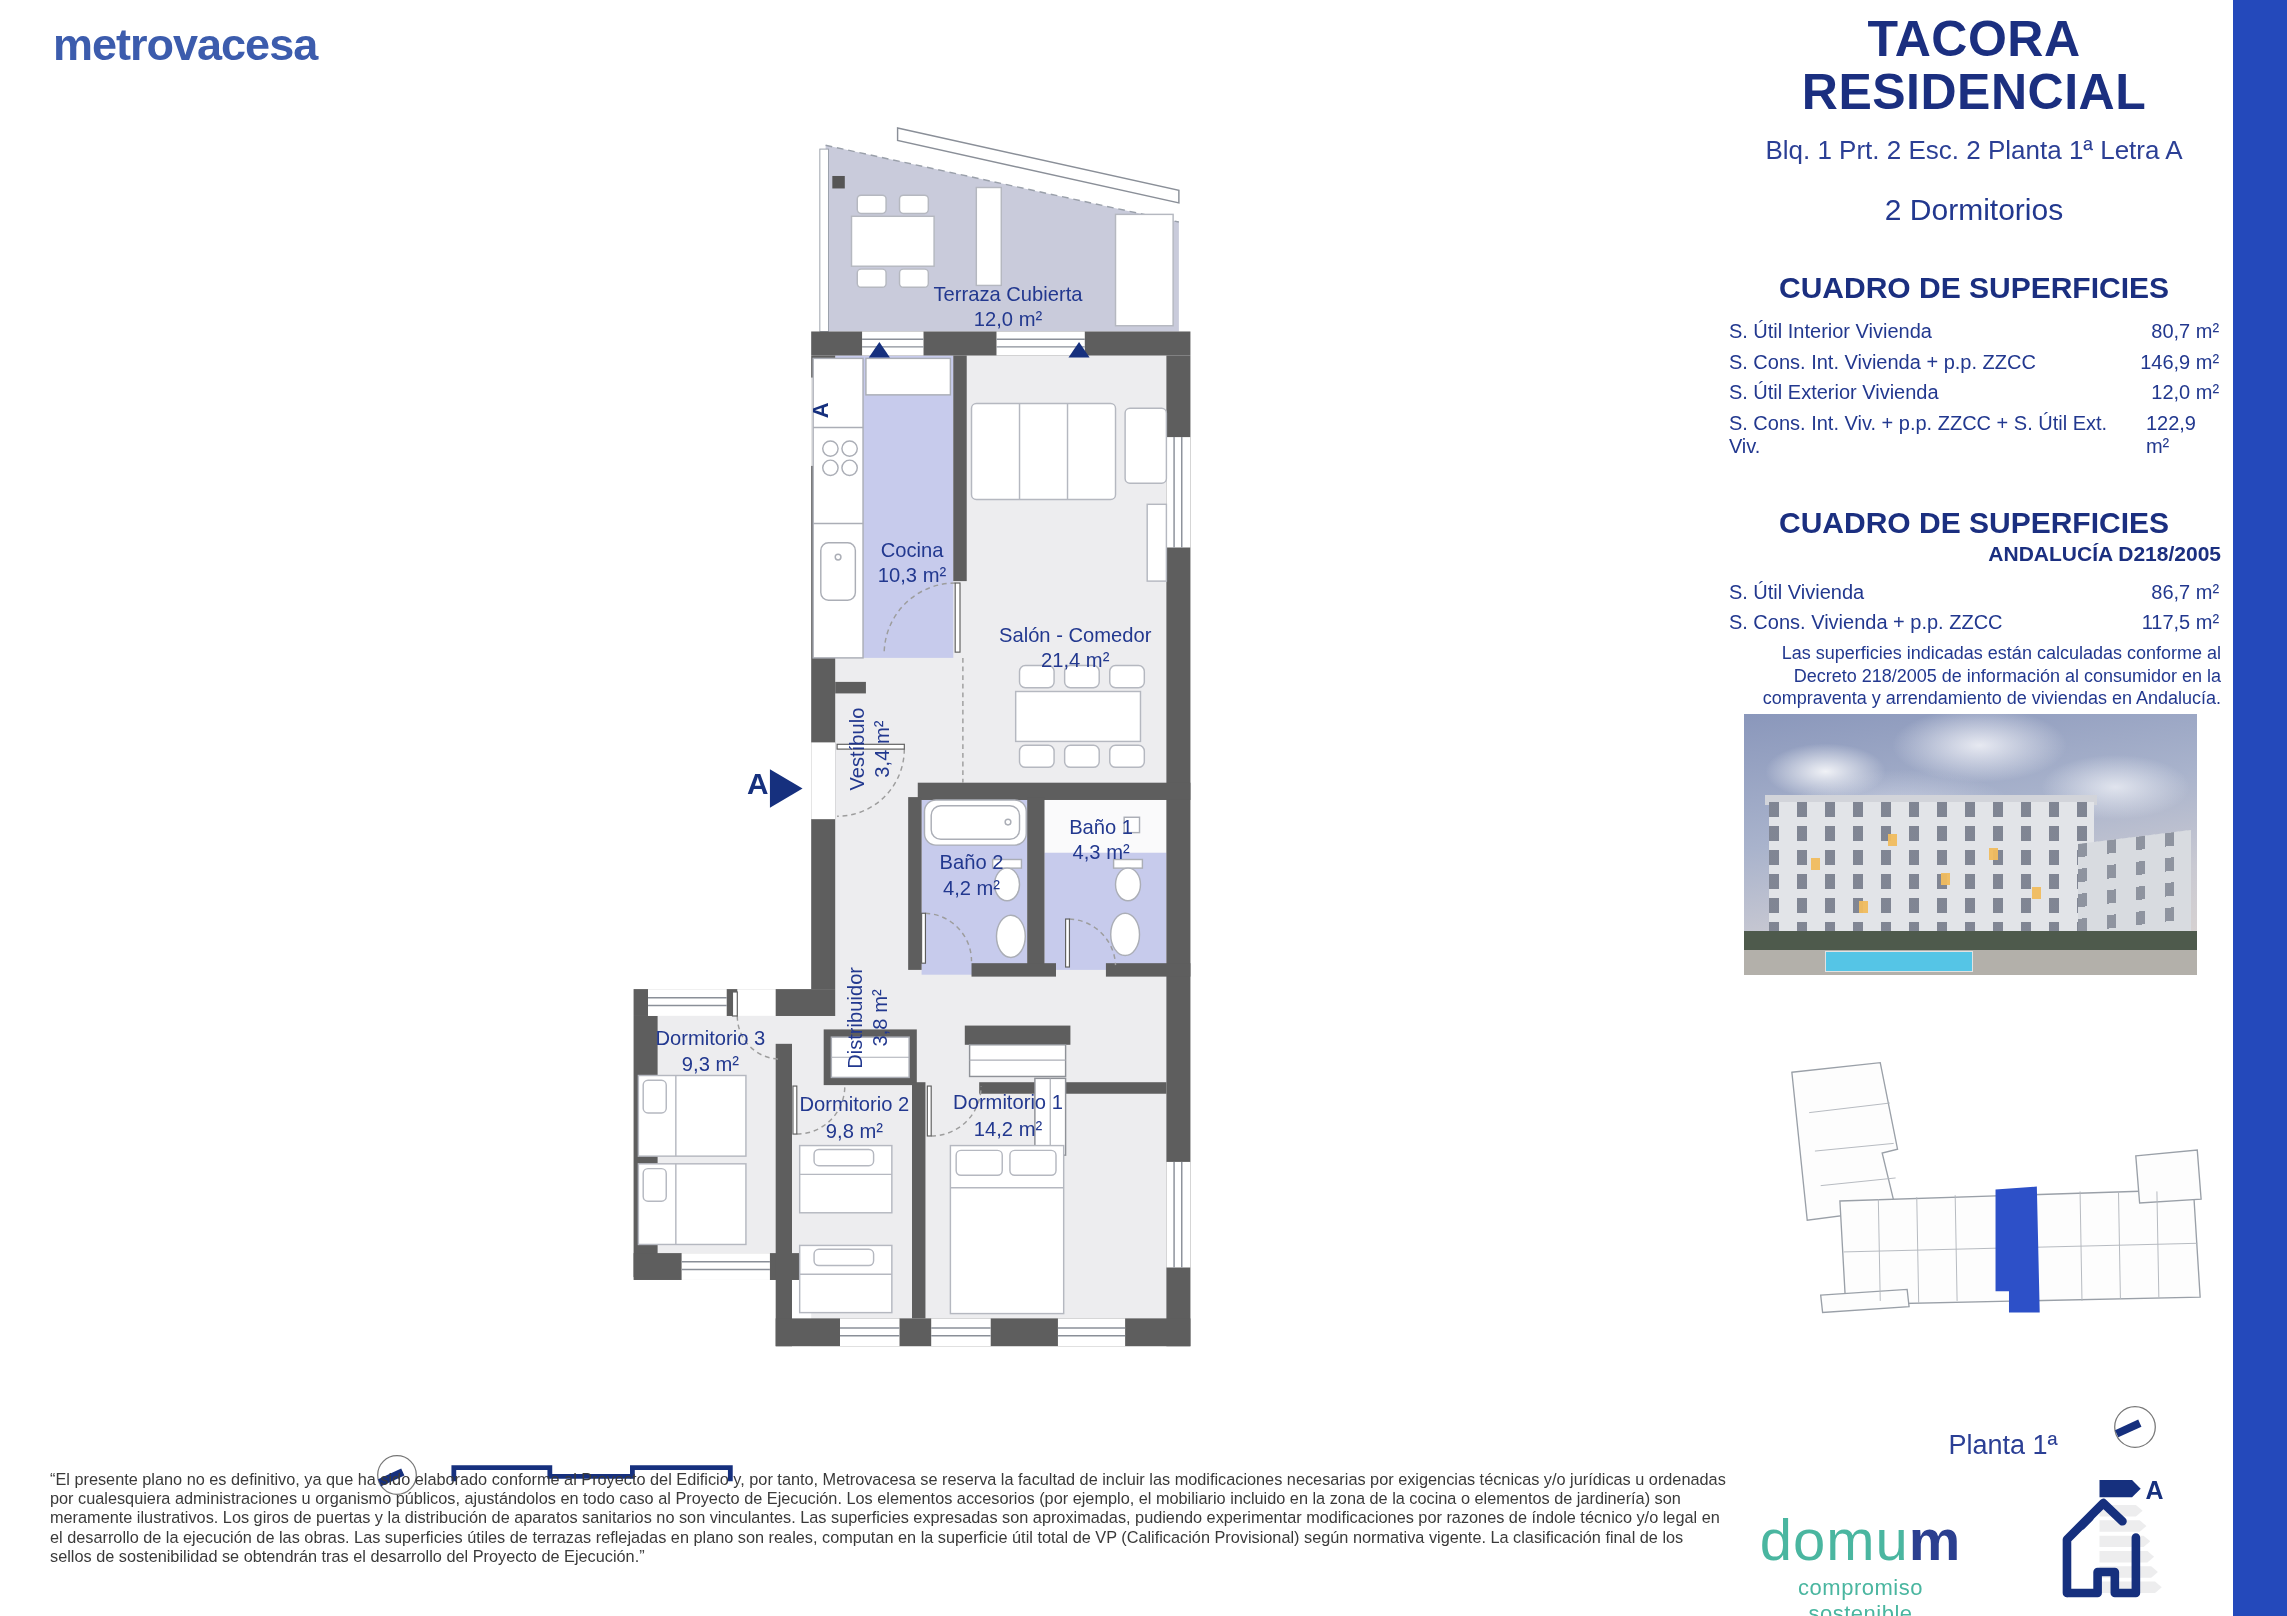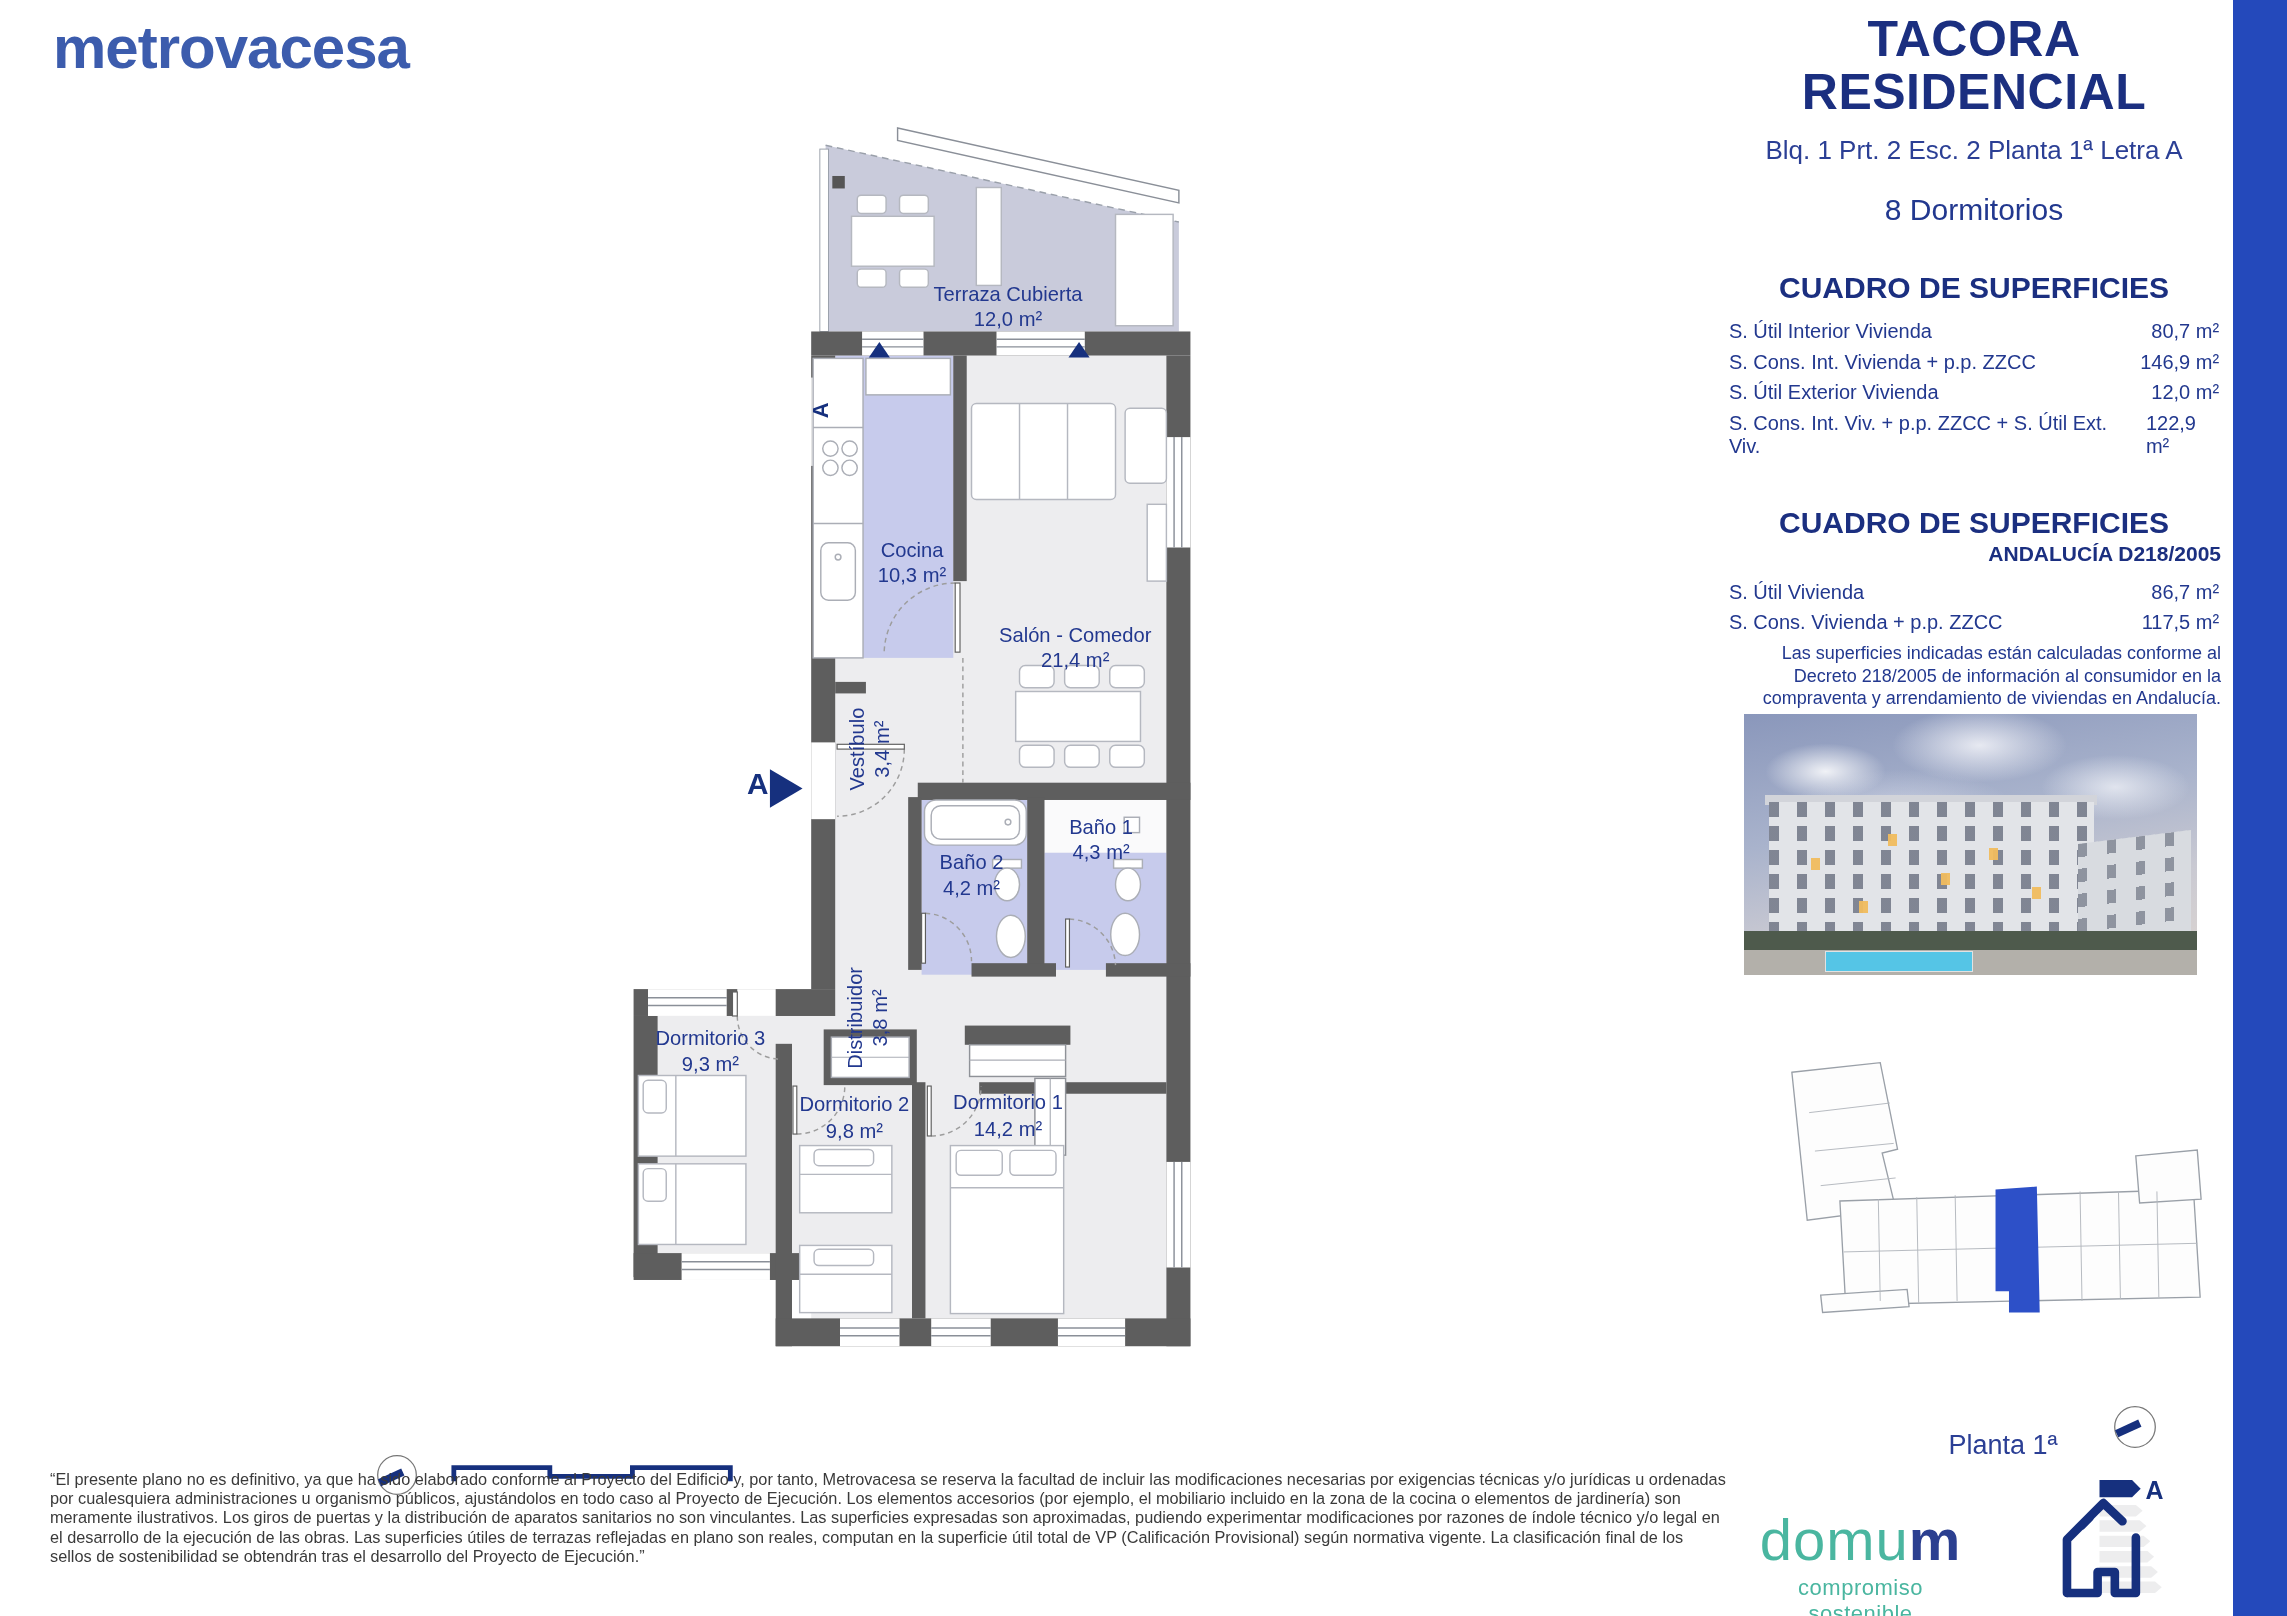--- a/index.html
+++ b/index.html
@@ -4,21 +4,21 @@
 <style>
   html,body{margin:0;padding:0;background:#fff;}
   .page{position:relative;width:2287px;height:1617px;background:#ffffff;overflow:hidden;
         font-family:"Liberation Sans",sans-serif;}
   .abs{position:absolute;}
 
   
   .blue-bar{position:absolute;right:0;top:0;width:54px;height:1617px;background:#2449bb;}
 
   
-  .mv-logo{position:absolute;left:53px;top:13px;font-size:60px;font-weight:bold;
+  .mv-logo{position:absolute;left:53px;top:19px;font-size:45px;font-weight:bold;
            letter-spacing:-1px;color:#3c5cad;}
 
   
   .right-col{position:absolute;left:1727px;top:13.4px;width:494px;text-align:center;color:#1b2f80;}
   .r-title{font-size:50px;font-weight:bold;line-height:1.06;letter-spacing:0.5px;}
   .r-unit{margin-top:15.4px;font-size:26px;color:#2b3f95;}
   .r-type{margin-top:27px;font-size:30px;color:#22388f;}
   .t-title{margin-top:44px;font-size:30px;font-weight:bold;color:#1b2f80;}
   .t-sub{font-size:21px;font-weight:bold;margin-top:1.9px;color:#1b2f80;text-align:right;}
   .s-table{margin-top:11.5px;text-align:left;}
@@ -75,21 +75,21 @@
   <div class="blue-bar"></div>
 
   <div class="mv-logo">metrovacesa</div>
 
   <div class="right-col">
     <div class="r-title">
       <div>TACORA</div>
       <div>RESIDENCIAL</div>
     </div>
     <div class="r-unit">Blq. 1 Prt. 2 Esc. 2 Planta 1ª Letra A</div>
-    <div class="r-type">8 Dormitorios</div>
+    <div class="r-type">2 Dormitorios</div>
 
     <div class="t-title">CUADRO DE SUPERFICIES</div>
     <div class="s-table">
       <div class="srow">
         <span>S. Útil Interior Vivienda</span>
         <span>80,7 m²</span>
       </div>
       <div class="srow bold">
         <span>S. Cons. Int. Vivienda + p.p. ZZCC</span>
         <span>146,9 m²</span>

